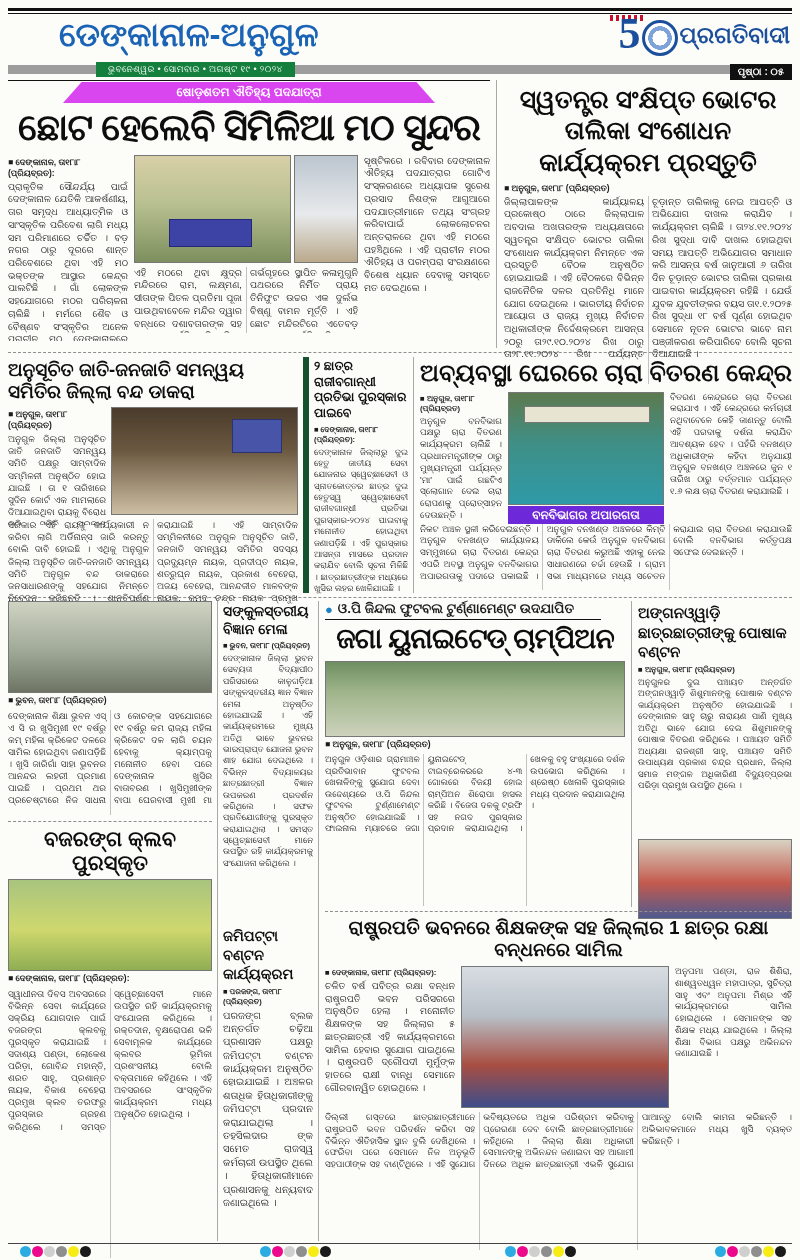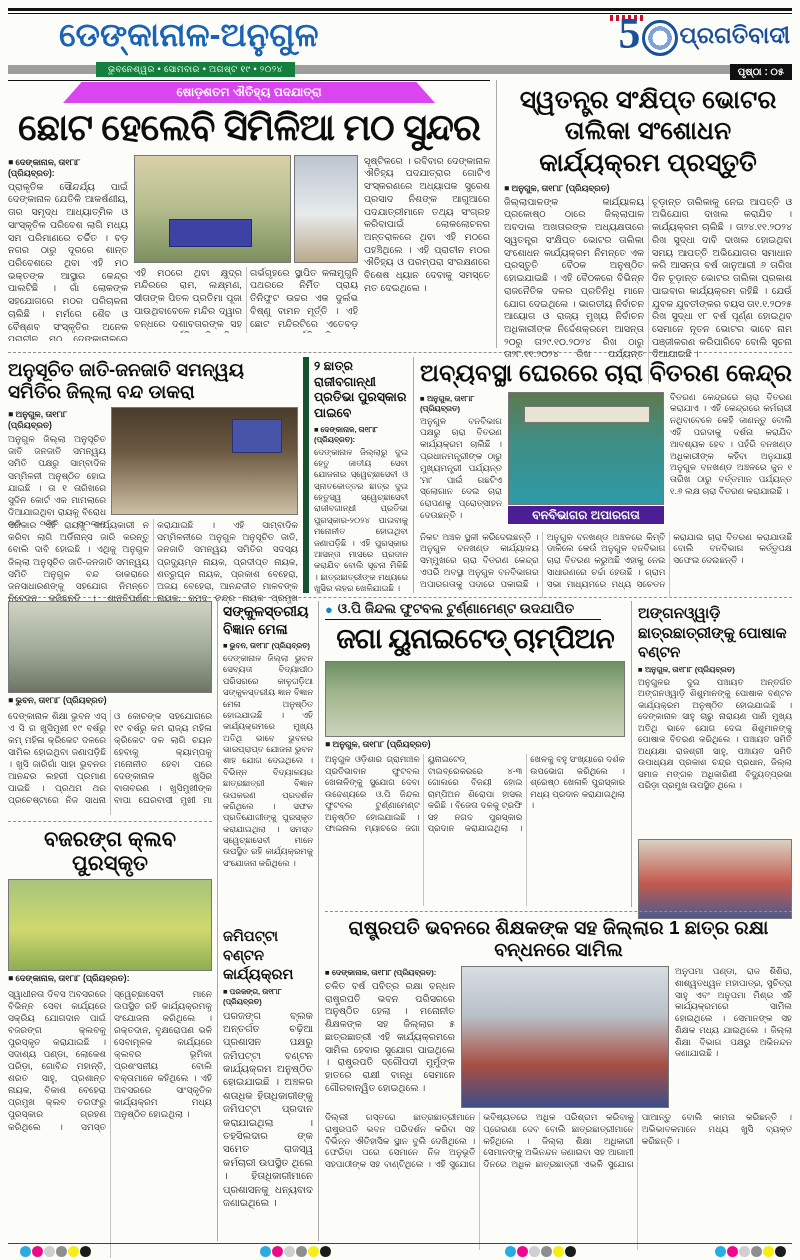--- a/index.html
+++ b/index.html
@@ -67,24 +67,24 @@
   .rajiv-head{font-size:12.5px;line-height:1.25;margin:2px 0 3px;}
   .rajiv-body{font-size:8.5px;height:180px;}
   .chara{flex:1;padding-left:6px;}
   .chara-head{font-size:24px;line-height:1.15;margin:2px 0 5px;}
   .chara-row{display:flex;gap:6px;height:132px;}
   .chara-colL{width:82px;font-size:8.8px;}
   .chara-mid{width:156px;display:flex;flex-direction:column;}
   .ph-chara{flex:1;background:linear-gradient(180deg,#5d7a4e 0%,#3f8f86 45%,#2e9aa8 100%);position:relative;}
   .ph-chara::after{content:"";position:absolute;left:10%;top:12%;width:80%;height:14%;
       background:#e8e4d2;border:1px solid #777;}
-  .caption-bar{background:#4c1d95;color:#fff;text-align:center;font-size:12px;font-weight:bold;
+  .caption-bar{background:#6d28d9;color:#fff;text-align:center;font-size:12px;font-weight:bold;
       padding:2px 0;margin-top:1px;}
   .chara-colR{flex:1;font-size:8.8px;}
-  .chara-bottom{margin-top:8px;height:66px;font-size:8.8px;}
+  .chara-bottom{margin-top:0;height:66px;font-size:8.8px;}
   
   .band-cd{display:flex;margin-top:4px;padding-top:3px;height:640px;}
   .col-L{width:204px;padding-right:5px;}
   .cricket-head{font-size:18.5px;line-height:1.25;margin:2px 0 5px;}
   .ph-cricket{height:92px;background:linear-gradient(180deg,#cfd3c2 0%,#9fa896 55%,#6d7464 100%);}
   .cricket-body{margin-top:4px;height:105px;font-size:9px;}
   .bajrang-head{font-size:21px;text-align:center;margin:5px 0 4px;}
   .ph-bajrang{height:92px;background:linear-gradient(180deg,#a8c47e 0%,#cfd86e 55%,#8fae52 100%);}
   .bajrang-body{margin-top:4px;height:270px;font-size:9px;}
   .col-M{width:90px;padding:0 5px;border-left:1px solid #a8a8a8;border-right:1px solid #a8a8a8;}

